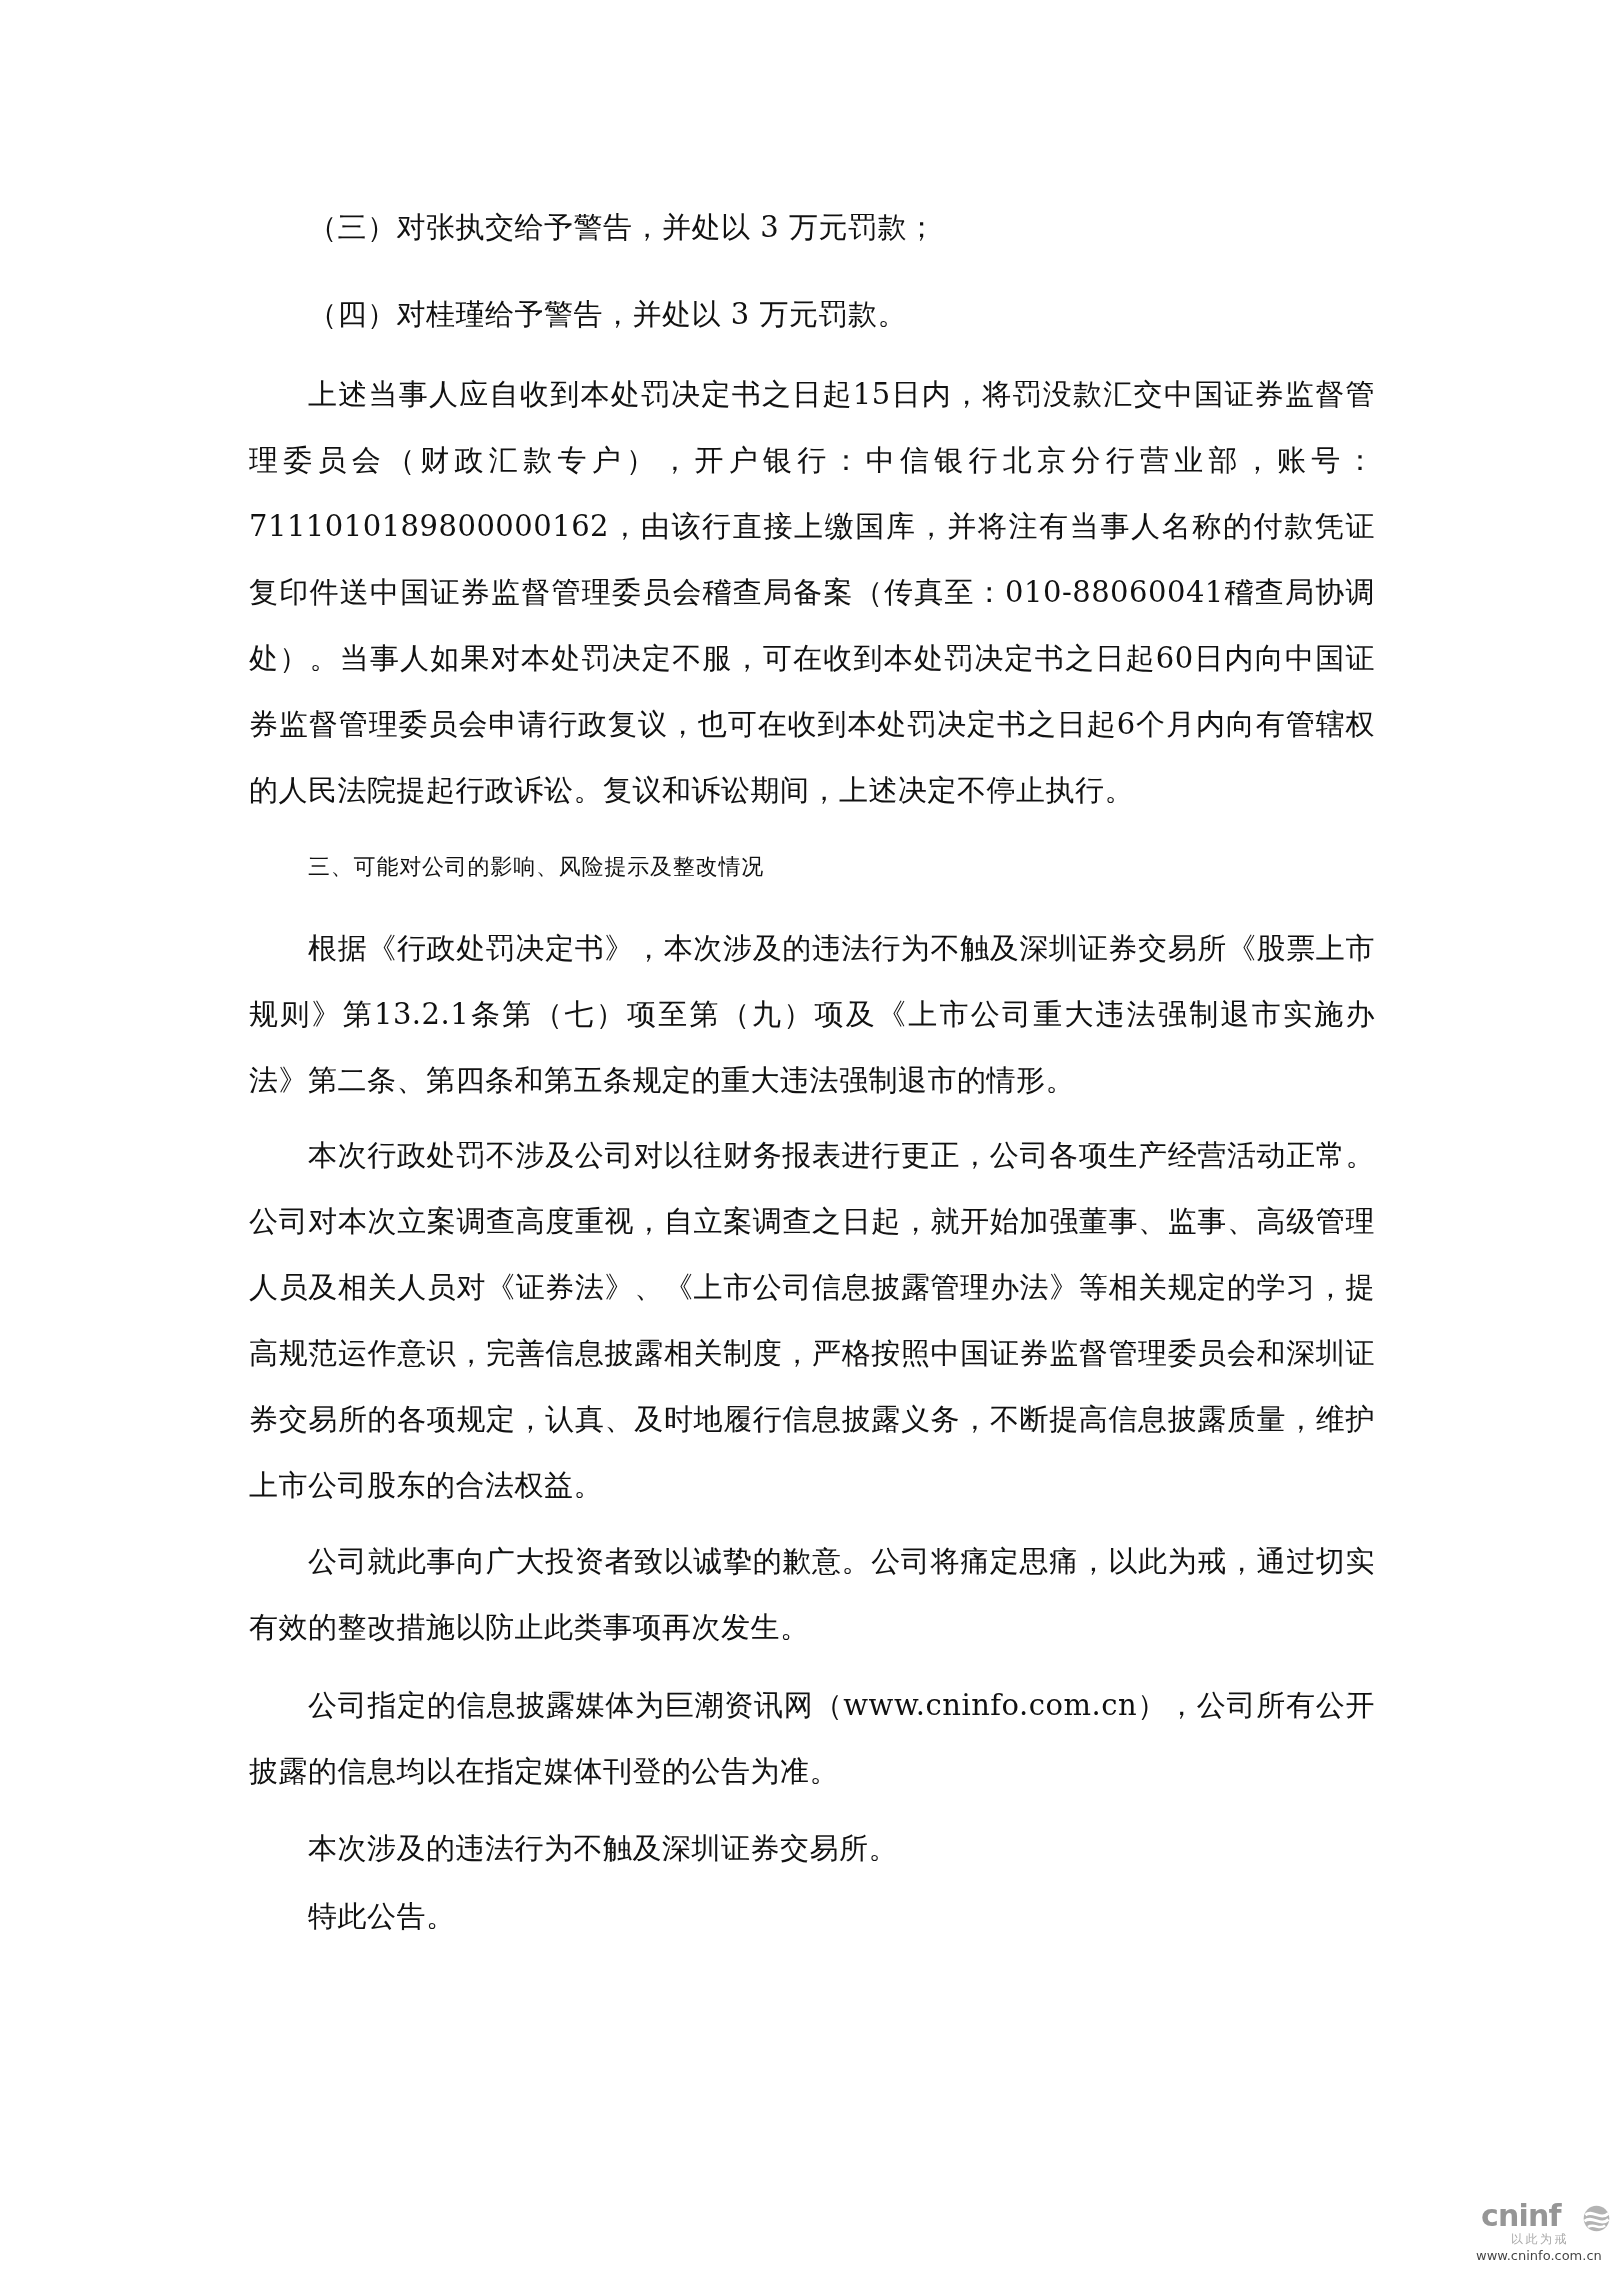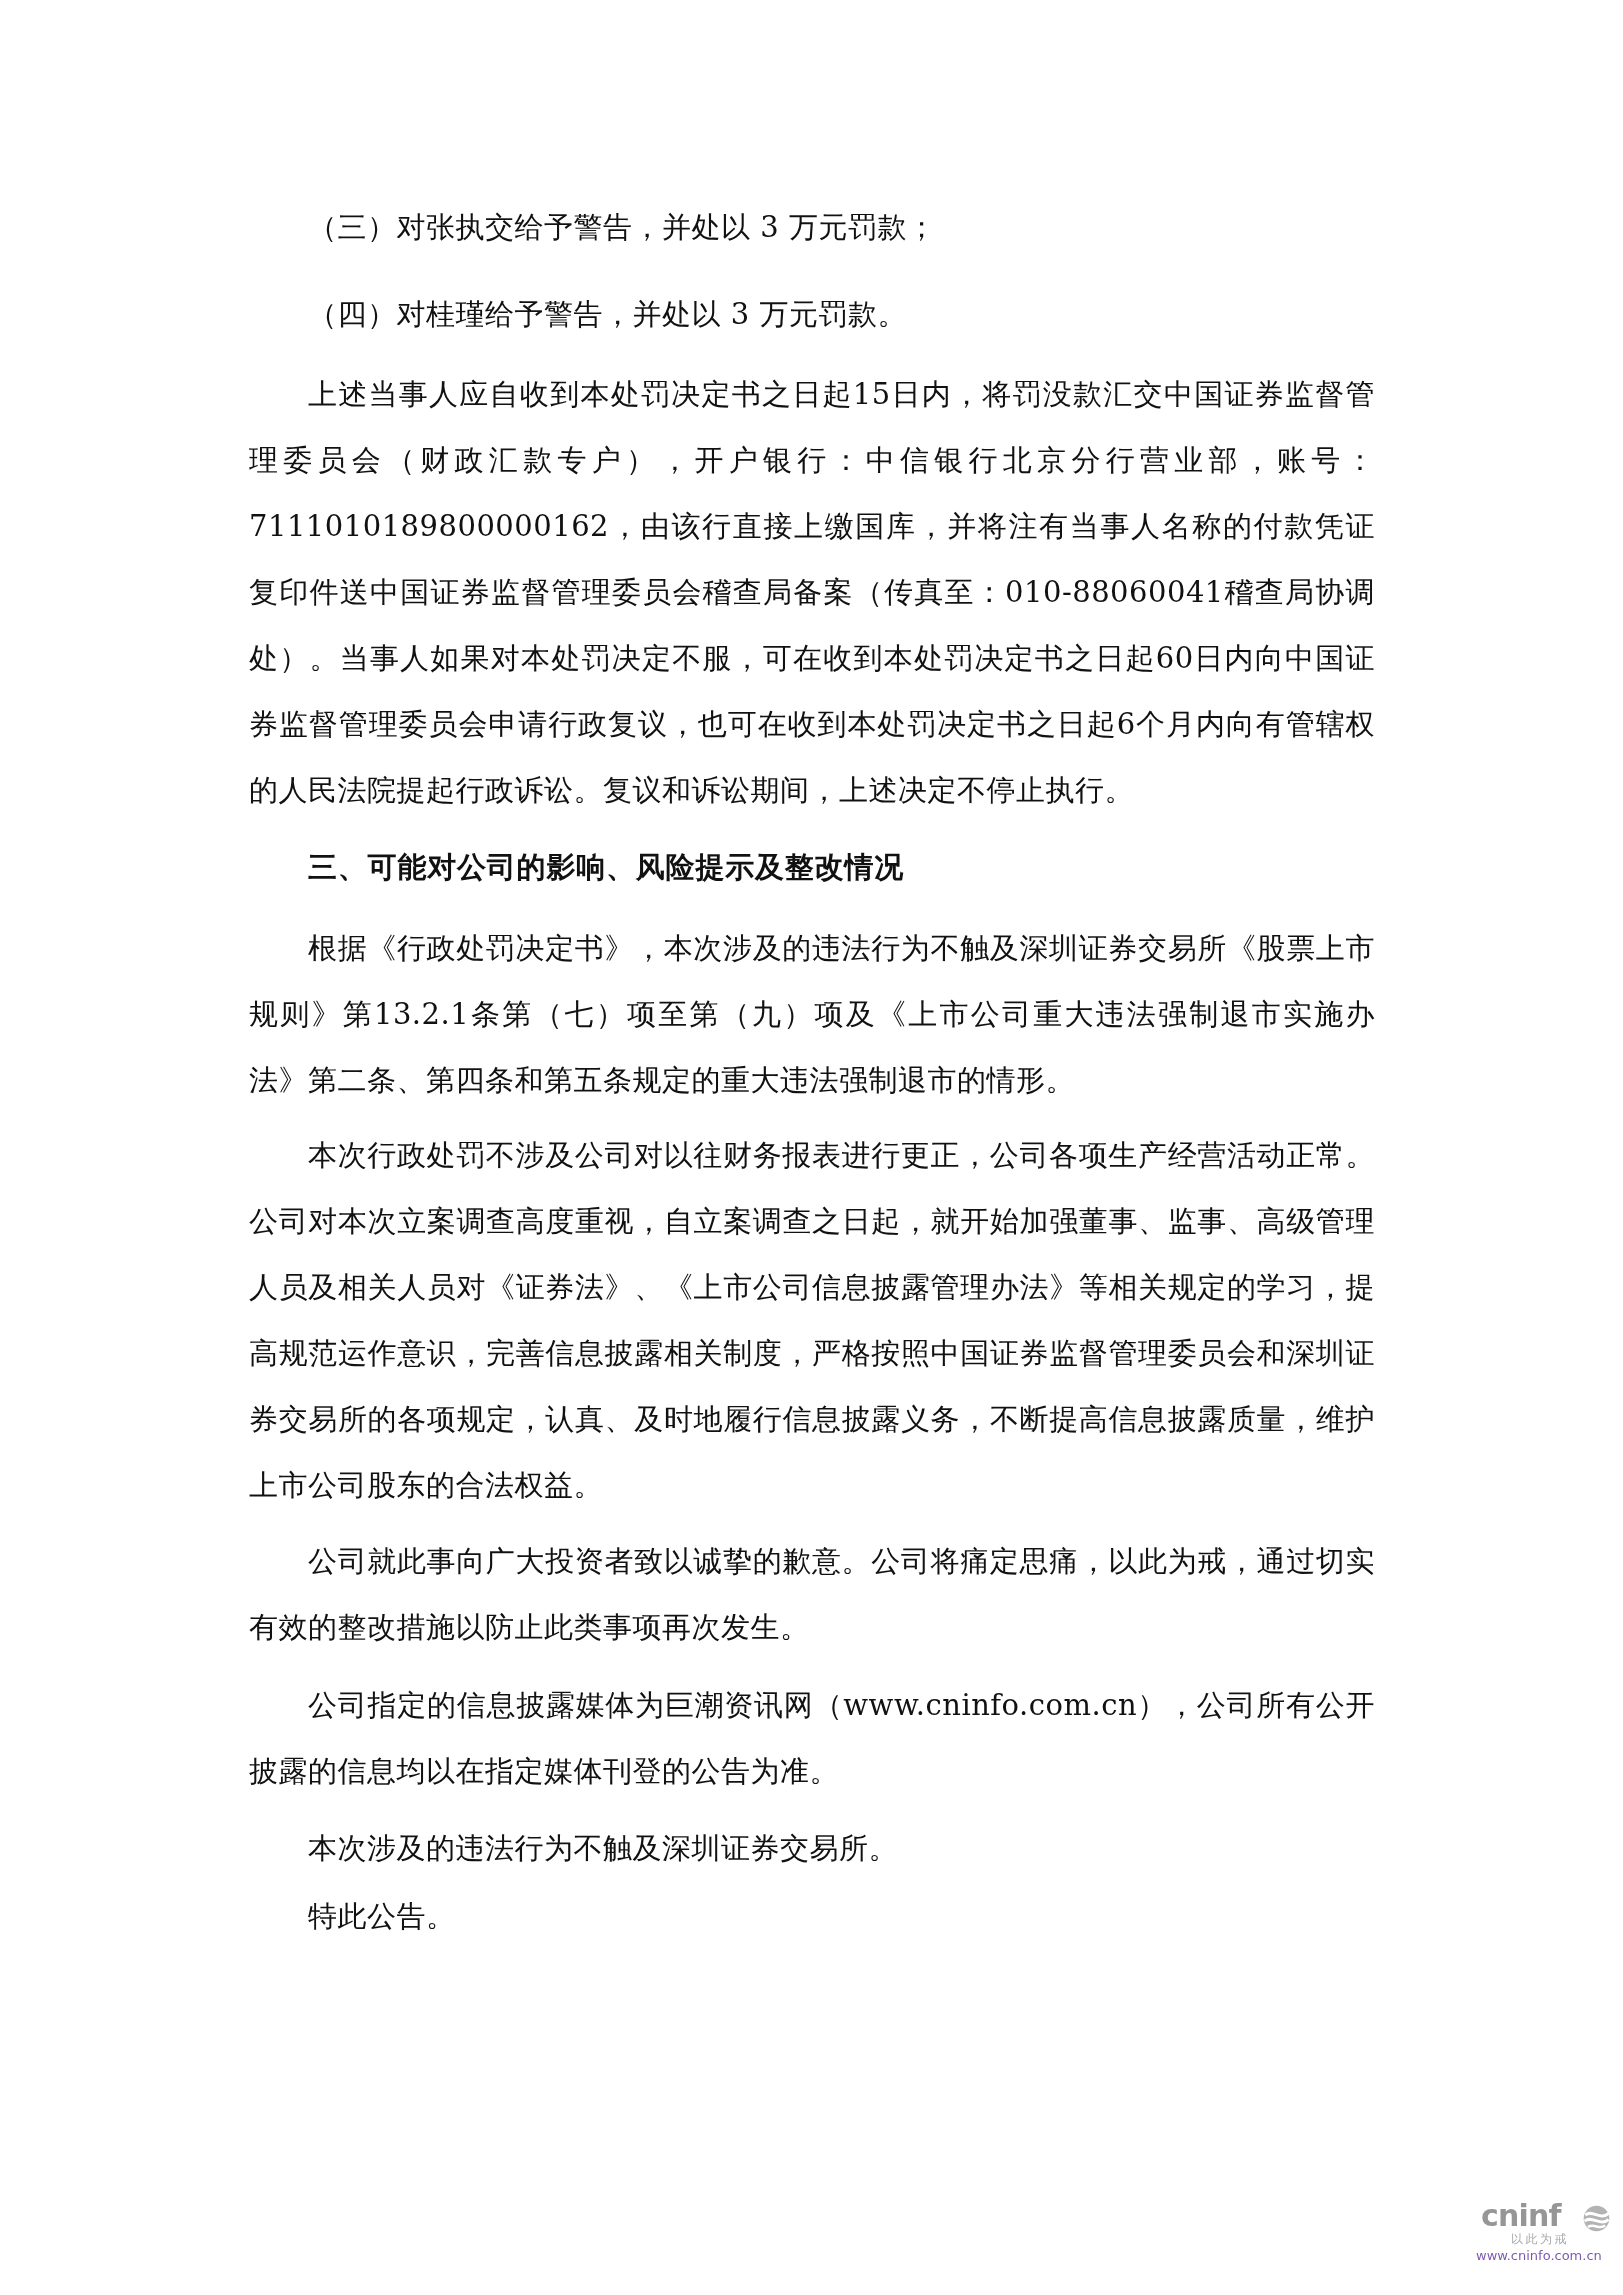--- a/index.html
+++ b/index.html
@@ -28,22 +28,22 @@
       font-size: 29px;
       line-height: 66px;
       letter-spacing: 0.5px;
       text-align: justify;
       text-justify: inter-character;
       margin: 0;
     }
     .indent { text-indent: 59px; }
     .heading {
       font-family: "DejaVu Sans", "Liberation Sans", sans-serif;
-      font-weight: bold;
-      font-size: 29px;
+      font-weight: normal;
+      font-size: 22px;
       letter-spacing: 0.8px;
     }
     .watermark {
       position: absolute;
       left: 1481px;
       top: 2201px;
       width: 135px;
       height: 68px;
       color: #8a8a8a;
       opacity: 0.75;
@@ -75,21 +75,21 @@
       letter-spacing: 2.5px;
       color: #8c8c8c;
       line-height: 13.5px;
     }
     .wm-url {
       position: absolute;
       left: -5px;
       top: 47px;
       font-family: "DejaVu Sans", "Liberation Sans", sans-serif;
       font-size: 13px;
-      color: #4c1d95;
+      color: #000000;
       line-height: 15px;
       white-space: nowrap;
     }
   </style>
 </head>
 <body>
 
 <div class="page">
 
   <p class="para indent" style="top:194px;">（三）对张执交给予警告，并处以 3 万元罚款；</p>

